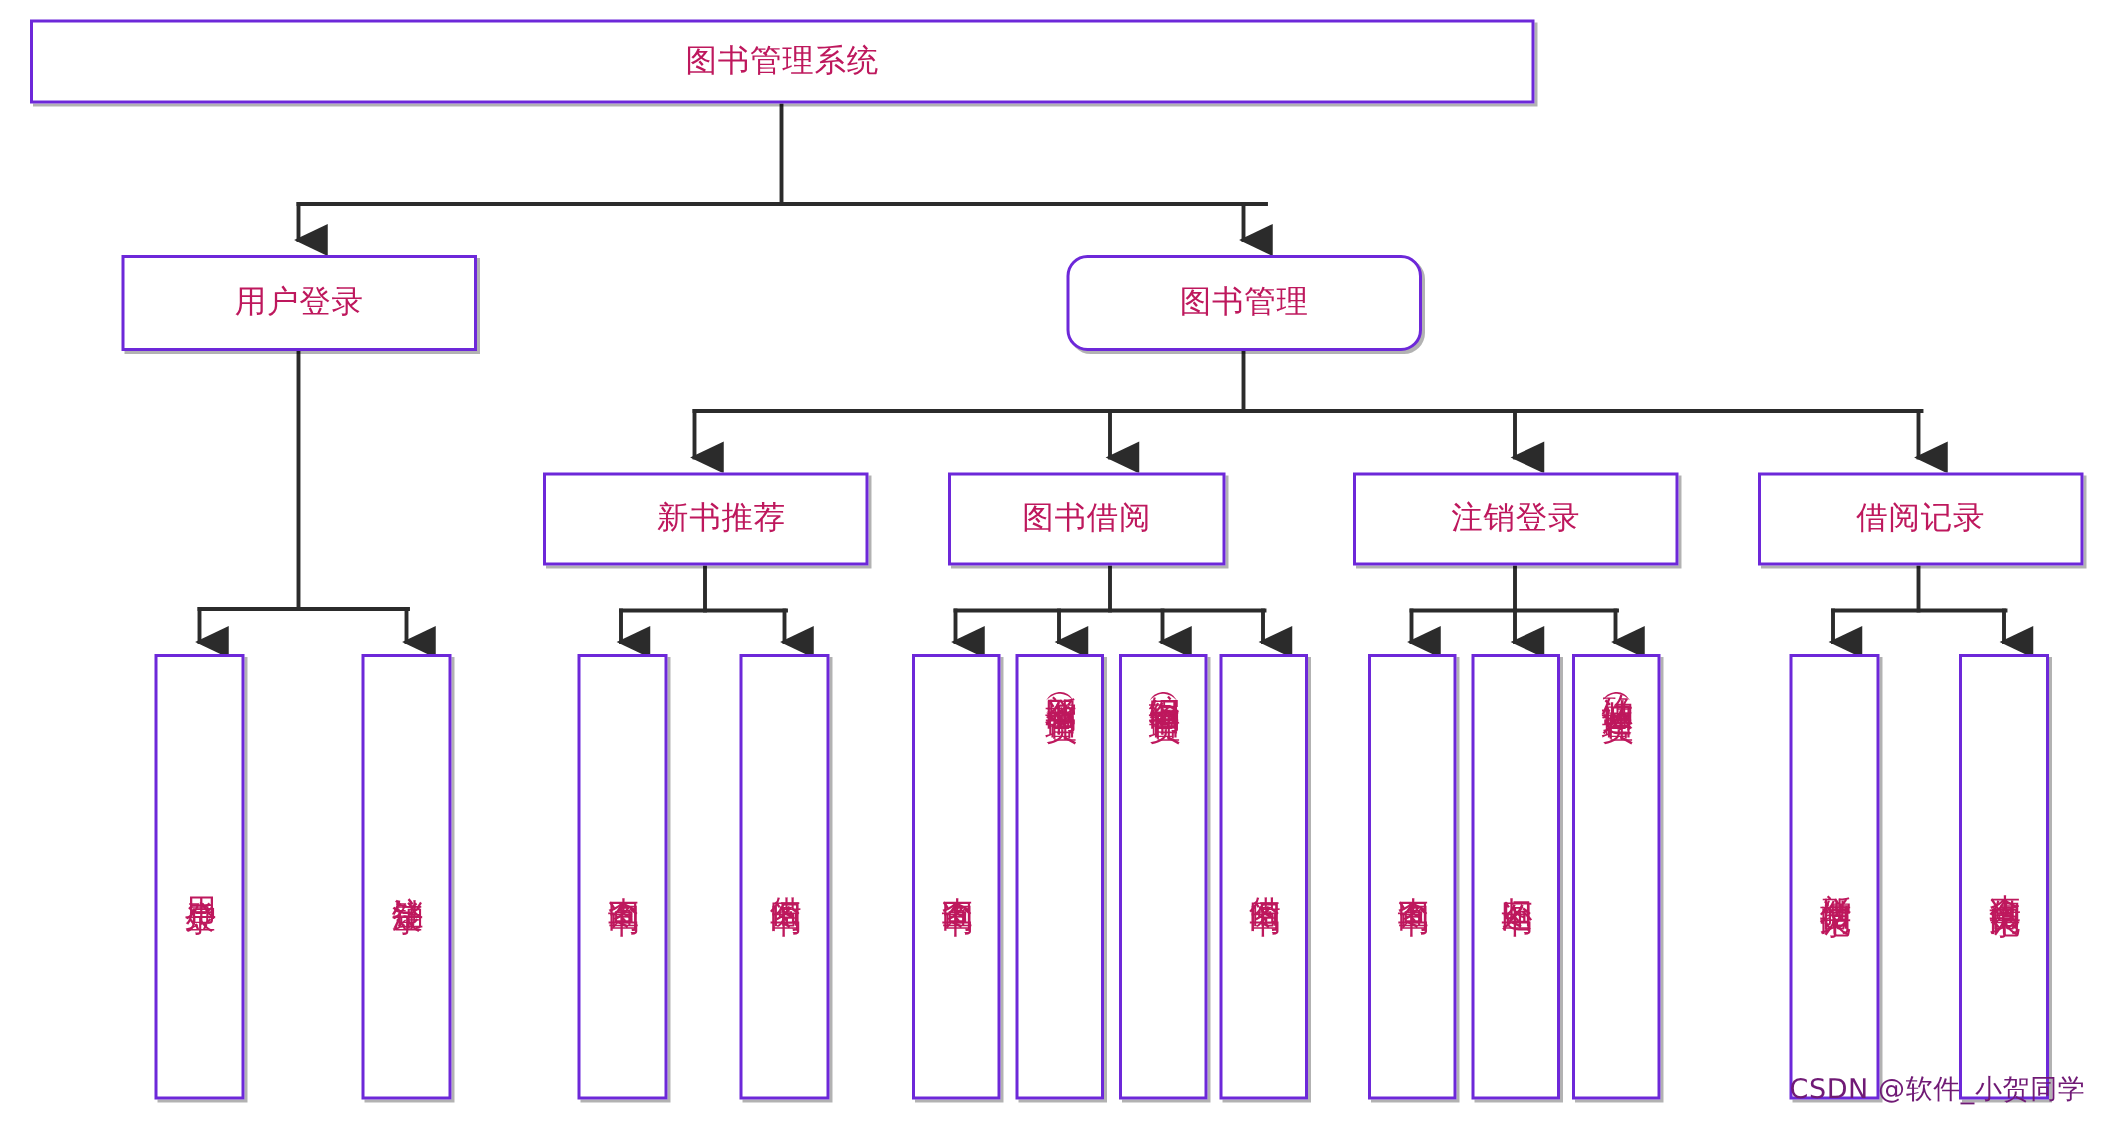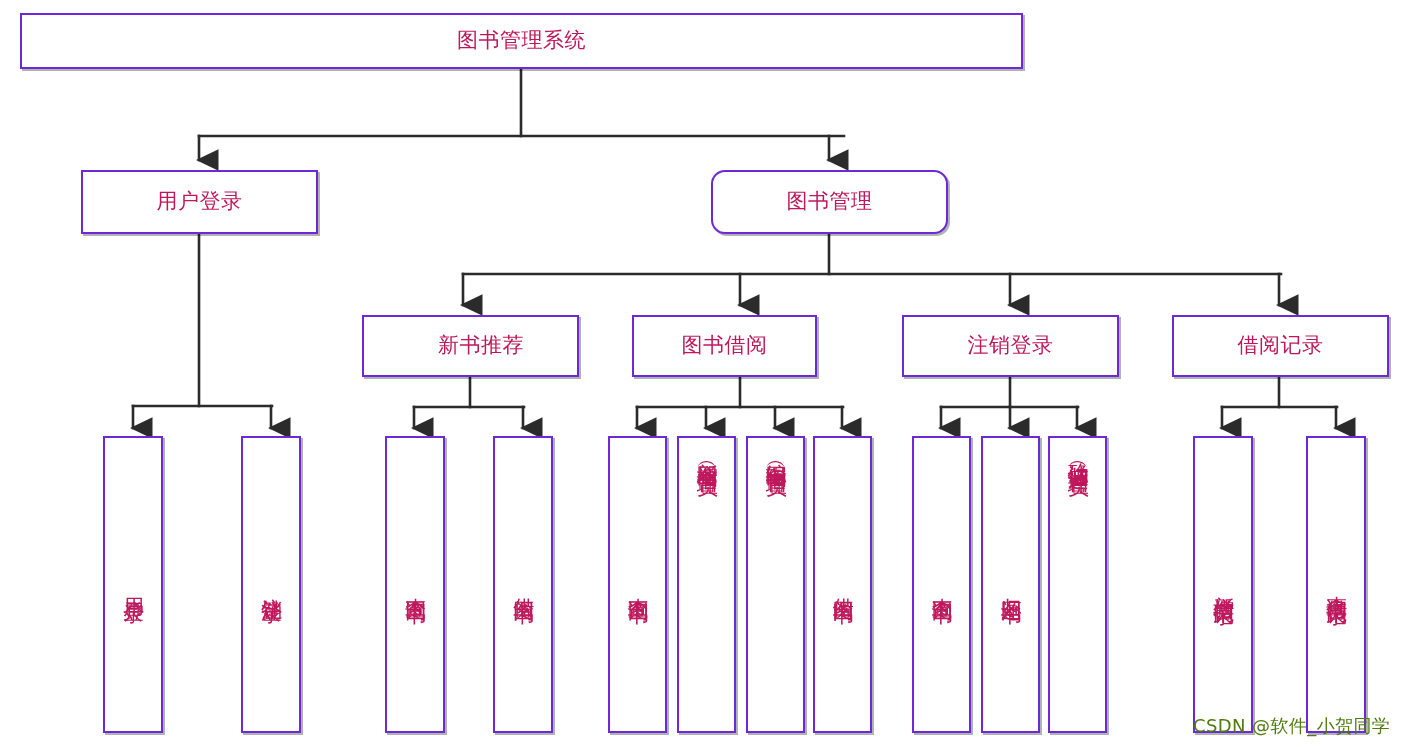--- a/index.html
+++ b/index.html
@@ -57,21 +57,21 @@
   }
   .node.vertical.centered {
     align-items: center;
     padding-top: 0;
   }
   .watermark {
     position: absolute;
     left: 1193px;
     top: 714px;
     font-size: 18px;
-    color: #4d7c0f;
+    color: #701a75;
     white-space: nowrap;
     letter-spacing: 0.4px;
   }
 </style>
 </head>
 <body>
 
 <div id="canvas">
 
   <svg id="edges" viewBox="0 0 1405 747" width="1405" height="747" xmlns="http://www.w3.org/2000/svg">

